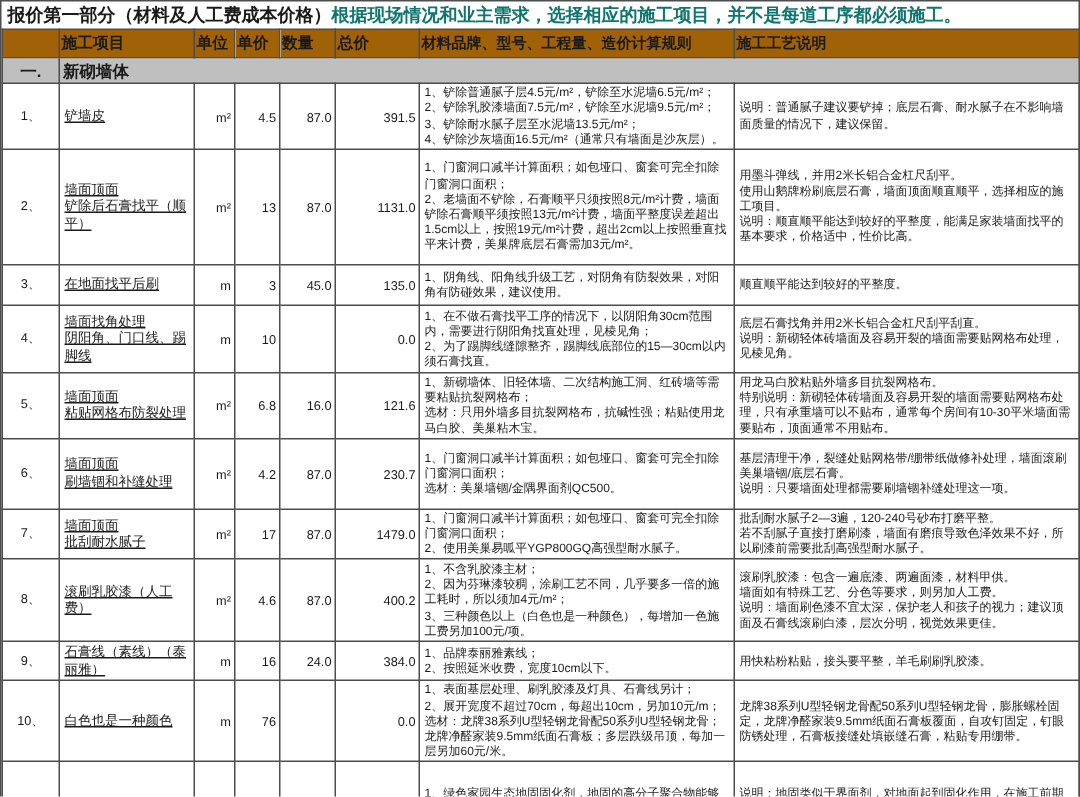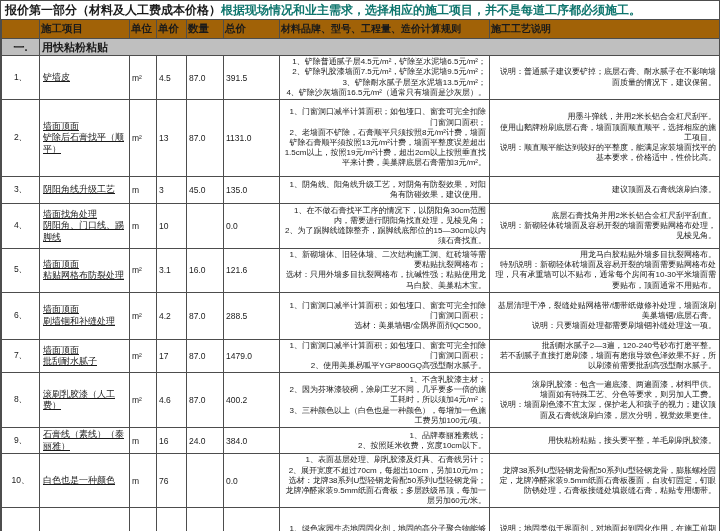--- a/index.html
+++ b/index.html
@@ -15,22 +15,22 @@
   }
   .title-row .red{color:#0f766e;}
   table{border-collapse:collapse;table-layout:fixed;width:718px;}
   td,th{border:1px solid #4d4d4d;padding:0 2px;overflow:hidden;}
   th{font-size:10.5px;font-weight:bold;text-align:left;padding:2px 1px;background:#a16207;}
   th.big{font-size:10px;}
   .section-row td{background:#bfbfbf;font-weight:bold;font-size:11px;}
   .section-row .sec-no{text-align:center;}
   td.num{text-align:center;font-size:8.5px;vertical-align:middle;}
   td.item{font-size:9px;line-height:11.5px;vertical-align:middle;padding:1px 3px;white-space:pre-line;text-decoration:underline;}
-  td.cen{text-align:left;font-size:8.5px;vertical-align:middle;}
-  td.txt{font-size:8px;line-height:10.2px;vertical-align:middle;padding:1px 3px;white-space:pre-line;text-align:right;}
+  td.cen{text-align:right;font-size:8.5px;vertical-align:middle;}
+  td.txt{font-size:8px;line-height:10.2px;vertical-align:middle;padding:1px 3px;white-space:pre-line;}
 </style>
 </head>
 <body>
 
 <div class="sheet">
   <div class="title-row"><span>报价第一部分（材料及人工费成本价格）</span><span class="red">根据现场情况和业主需求，选择相应的施工项目，并不是每道工序都必须施工。</span></div>
 
   <table>
     <colgroup>
       <col style="width:38px">
@@ -50,21 +50,21 @@
         <th>单价</th>
         <th>数量</th>
         <th>总价</th>
         <th class="big">材料品牌、型号、工程量、造价计算规则</th>
         <th class="big">施工工艺说明</th>
       </tr>
     </thead>
     <tbody>
       <tr class="section-row" style="height:17px">
         <td class="sec-no">一.</td>
-        <td colspan="7">用快粘粉粘贴</td>
+        <td colspan="7">新砌墙体</td>
       </tr>
 
       <tr style="height:44px">
         <td class="num">1、</td>
         <td class="item">铲墙皮</td>
         <td class="cen">m²</td>
         <td class="cen">4.5</td>
         <td class="cen">87.0</td>
         <td class="cen">391.5</td>
         <td class="txt">1、铲除普通腻子层4.5元/m²，铲除至水泥墙6.5元/m²；
@@ -84,27 +84,27 @@
         <td class="cen">1131.0</td>
         <td class="txt">1、门窗洞口减半计算面积；如包垭口、窗套可完全扣除门窗洞口面积；
 2、老墙面不铲除，石膏顺平只须按照8元/m²计费，墙面铲除石膏顺平须按照13元/m²计费，墙面平整度误差超出1.5cm以上，按照19元/m²计费，超出2cm以上按照垂直找平来计费，美巢牌底层石膏需加3元/m²。</td>
         <td class="txt">用墨斗弹线，并用2米长铝合金杠尺刮平。
 使用山鹅牌粉刷底层石膏，墙面顶面顺直顺平，选择相应的施工项目。
 说明：顺直顺平能达到较好的平整度，能满足家装墙面找平的基本要求，价格适中，性价比高。</td>
       </tr>
 
       <tr style="height:27px">
         <td class="num">3、</td>
-        <td class="item">阴阳角线升级工艺</td>
+        <td class="item">在地面找平后刷</td>
         <td class="cen">m</td>
         <td class="cen">3</td>
         <td class="cen">45.0</td>
         <td class="cen">135.0</td>
         <td class="txt">1、阴角线、阳角线升级工艺，对阴角有防裂效果，对阳角有防碰效果，建议使用。</td>
-        <td class="txt">建议顶面及石膏线滚刷白漆。</td>
+        <td class="txt">顺直顺平能达到较好的平整度。</td>
       </tr>
 
       <tr style="height:45px">
         <td class="num">4、</td>
         <td class="item">墙面找角处理
 阴阳角、门口线、踢脚线</td>
         <td class="cen">m</td>
         <td class="cen">10</td>
         <td class="cen"></td>
         <td class="cen">0.0</td>
@@ -112,37 +112,37 @@
 2、为了踢脚线缝隙整齐，踢脚线底部位的15—30cm以内须石膏找直。</td>
         <td class="txt">底层石膏找角并用2米长铝合金杠尺刮平刮直。
 说明：新砌轻体砖墙面及容易开裂的墙面需要贴网格布处理，见棱见角。</td>
       </tr>
 
       <tr style="height:41px">
         <td class="num">5、</td>
         <td class="item">墙面顶面
 粘贴网格布防裂处理</td>
         <td class="cen">m²</td>
-        <td class="cen">3.1</td>
+        <td class="cen">6.8</td>
         <td class="cen">16.0</td>
         <td class="cen">121.6</td>
         <td class="txt">1、新砌墙体、旧轻体墙、二次结构施工洞、红砖墙等需要粘贴抗裂网格布；
 选材：只用外墙多目抗裂网格布，抗碱性强；粘贴使用龙马白胶、美巢粘木宝。</td>
         <td class="txt">用龙马白胶粘贴外墙多目抗裂网格布。
 特别说明：新砌轻体砖墙面及容易开裂的墙面需要贴网格布处理，只有承重墙可以不贴布，通常每个房间有10-30平米墙面需要贴布，顶面通常不用贴布。</td>
       </tr>
 
       <tr style="height:47px">
         <td class="num">6、</td>
         <td class="item">墙面顶面
 刷墙锢和补缝处理</td>
         <td class="cen">m²</td>
         <td class="cen">4.2</td>
         <td class="cen">87.0</td>
-        <td class="cen">288.5</td>
+        <td class="cen">230.7</td>
         <td class="txt">1、门窗洞口减半计算面积；如包垭口、窗套可完全扣除门窗洞口面积；
 选材：美巢墙锢/金隅界面剂QC500。</td>
         <td class="txt">基层清理干净，裂缝处贴网格带/绷带纸做修补处理，墙面滚刷美巢墙锢/底层石膏。
 说明：只要墙面处理都需要刷墙锢补缝处理这一项。</td>
       </tr>
 
       <tr style="height:33px">
         <td class="num">7、</td>
         <td class="item">墙面顶面
 批刮耐水腻子</td>

